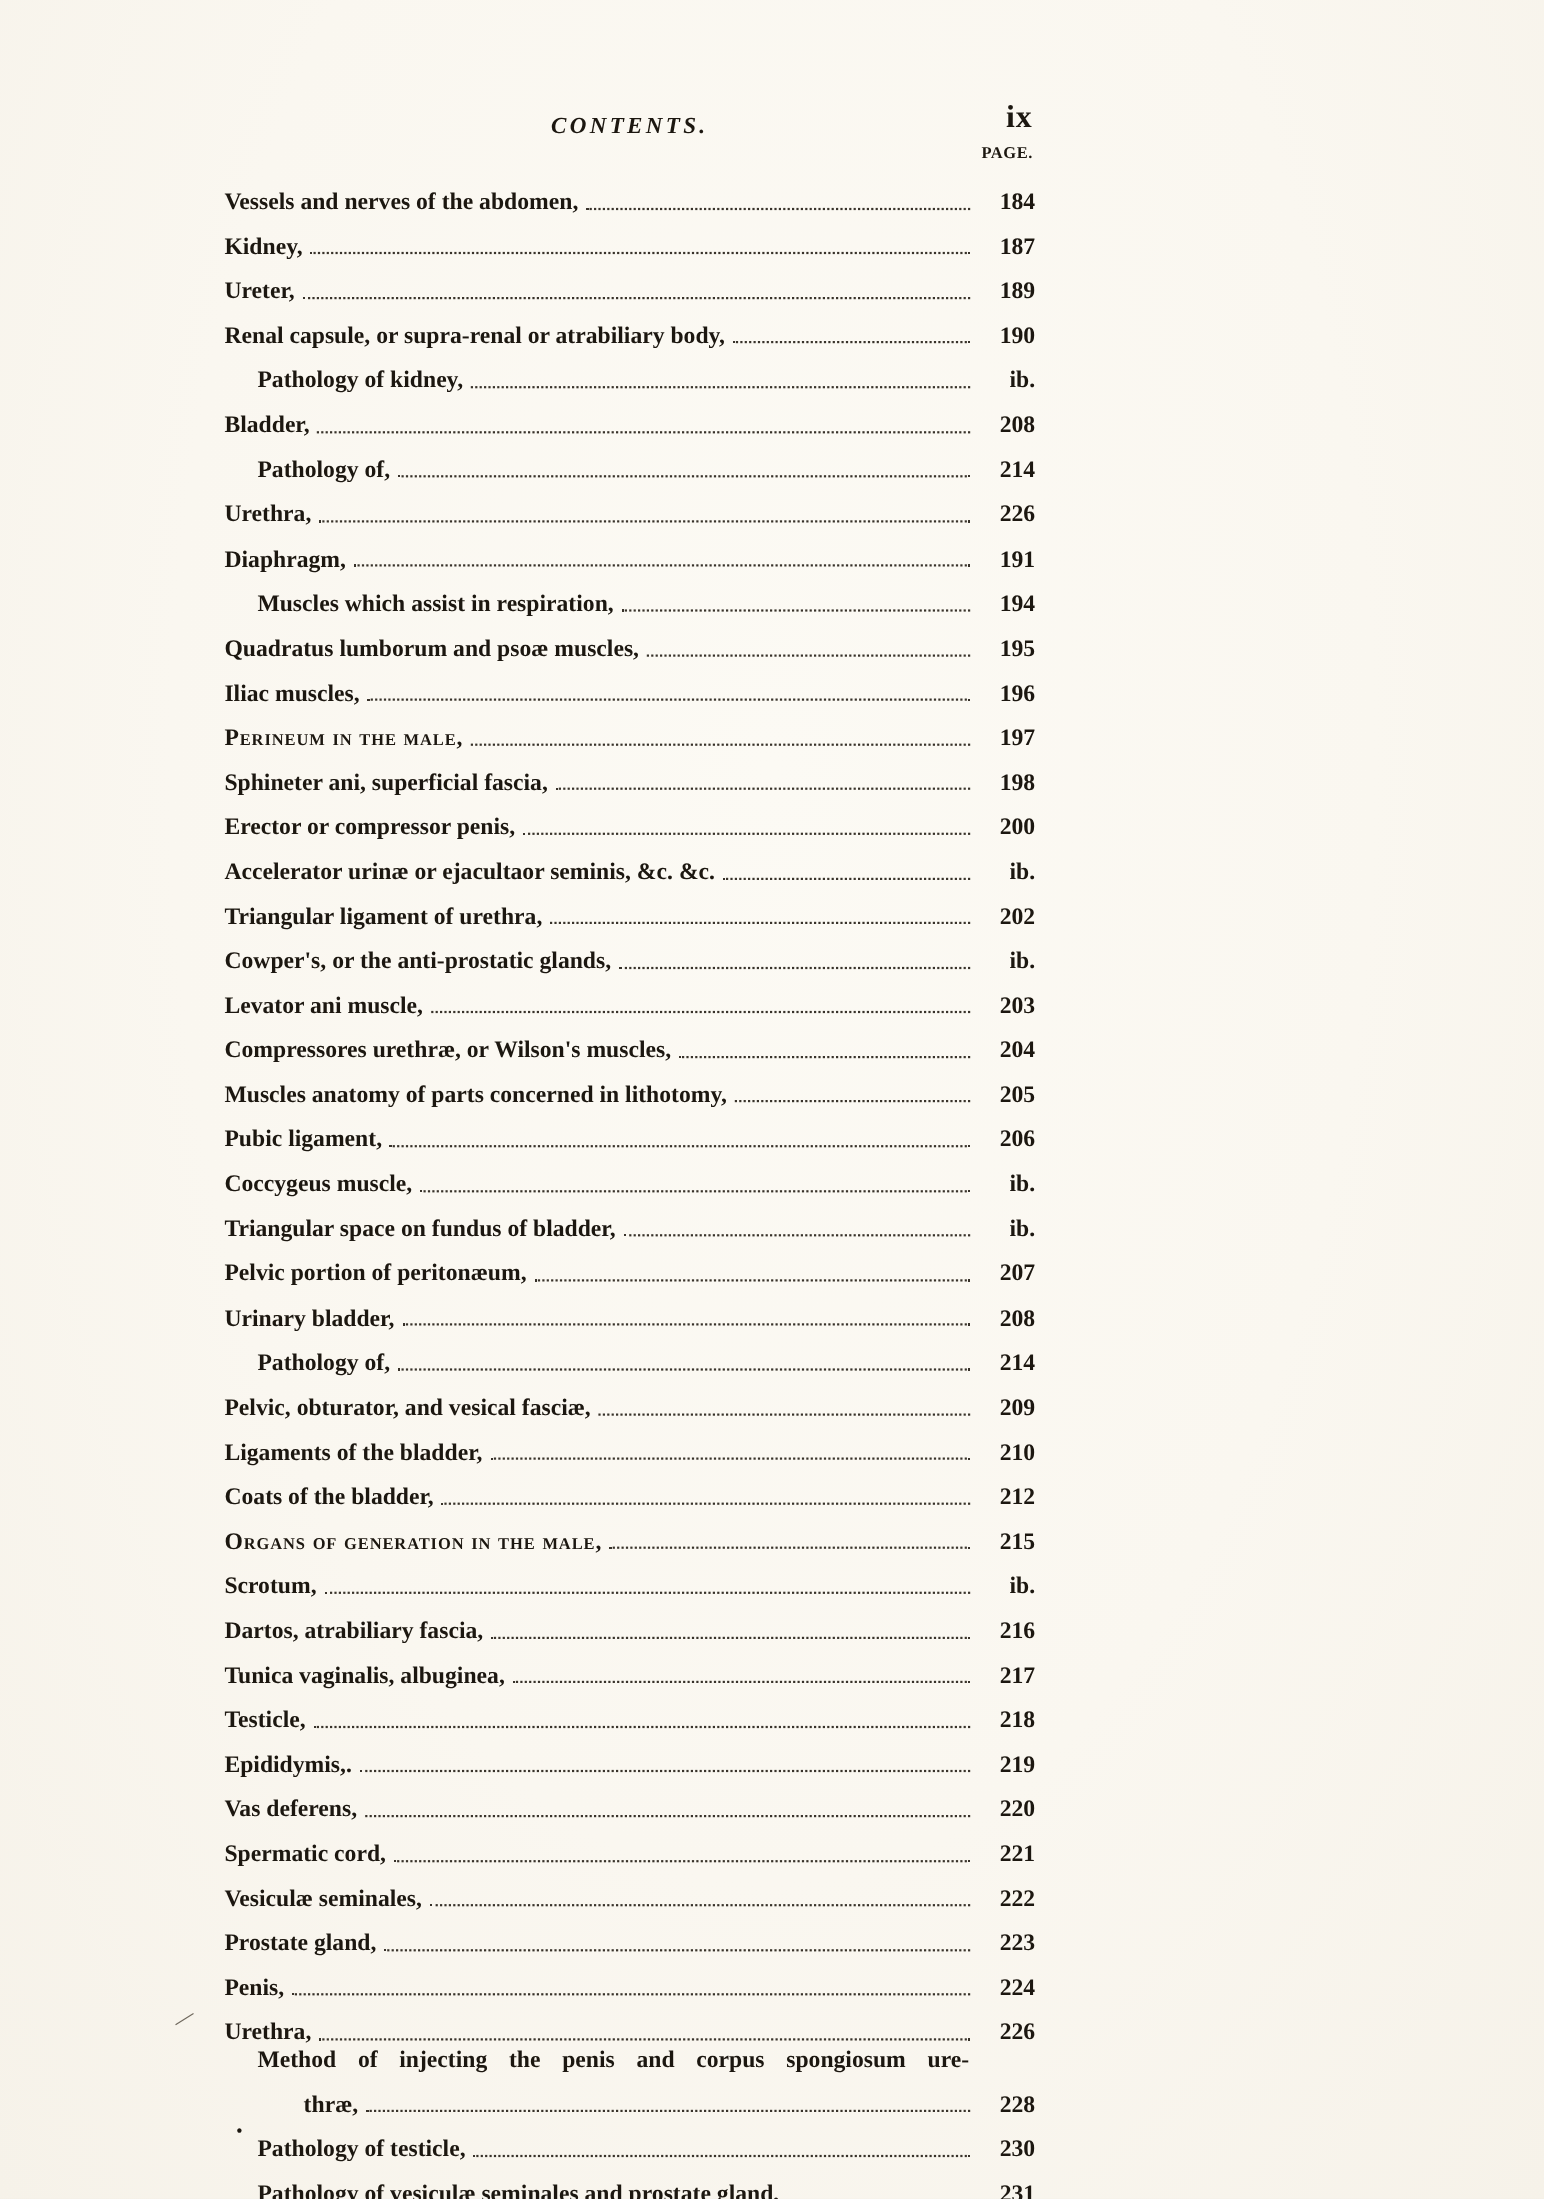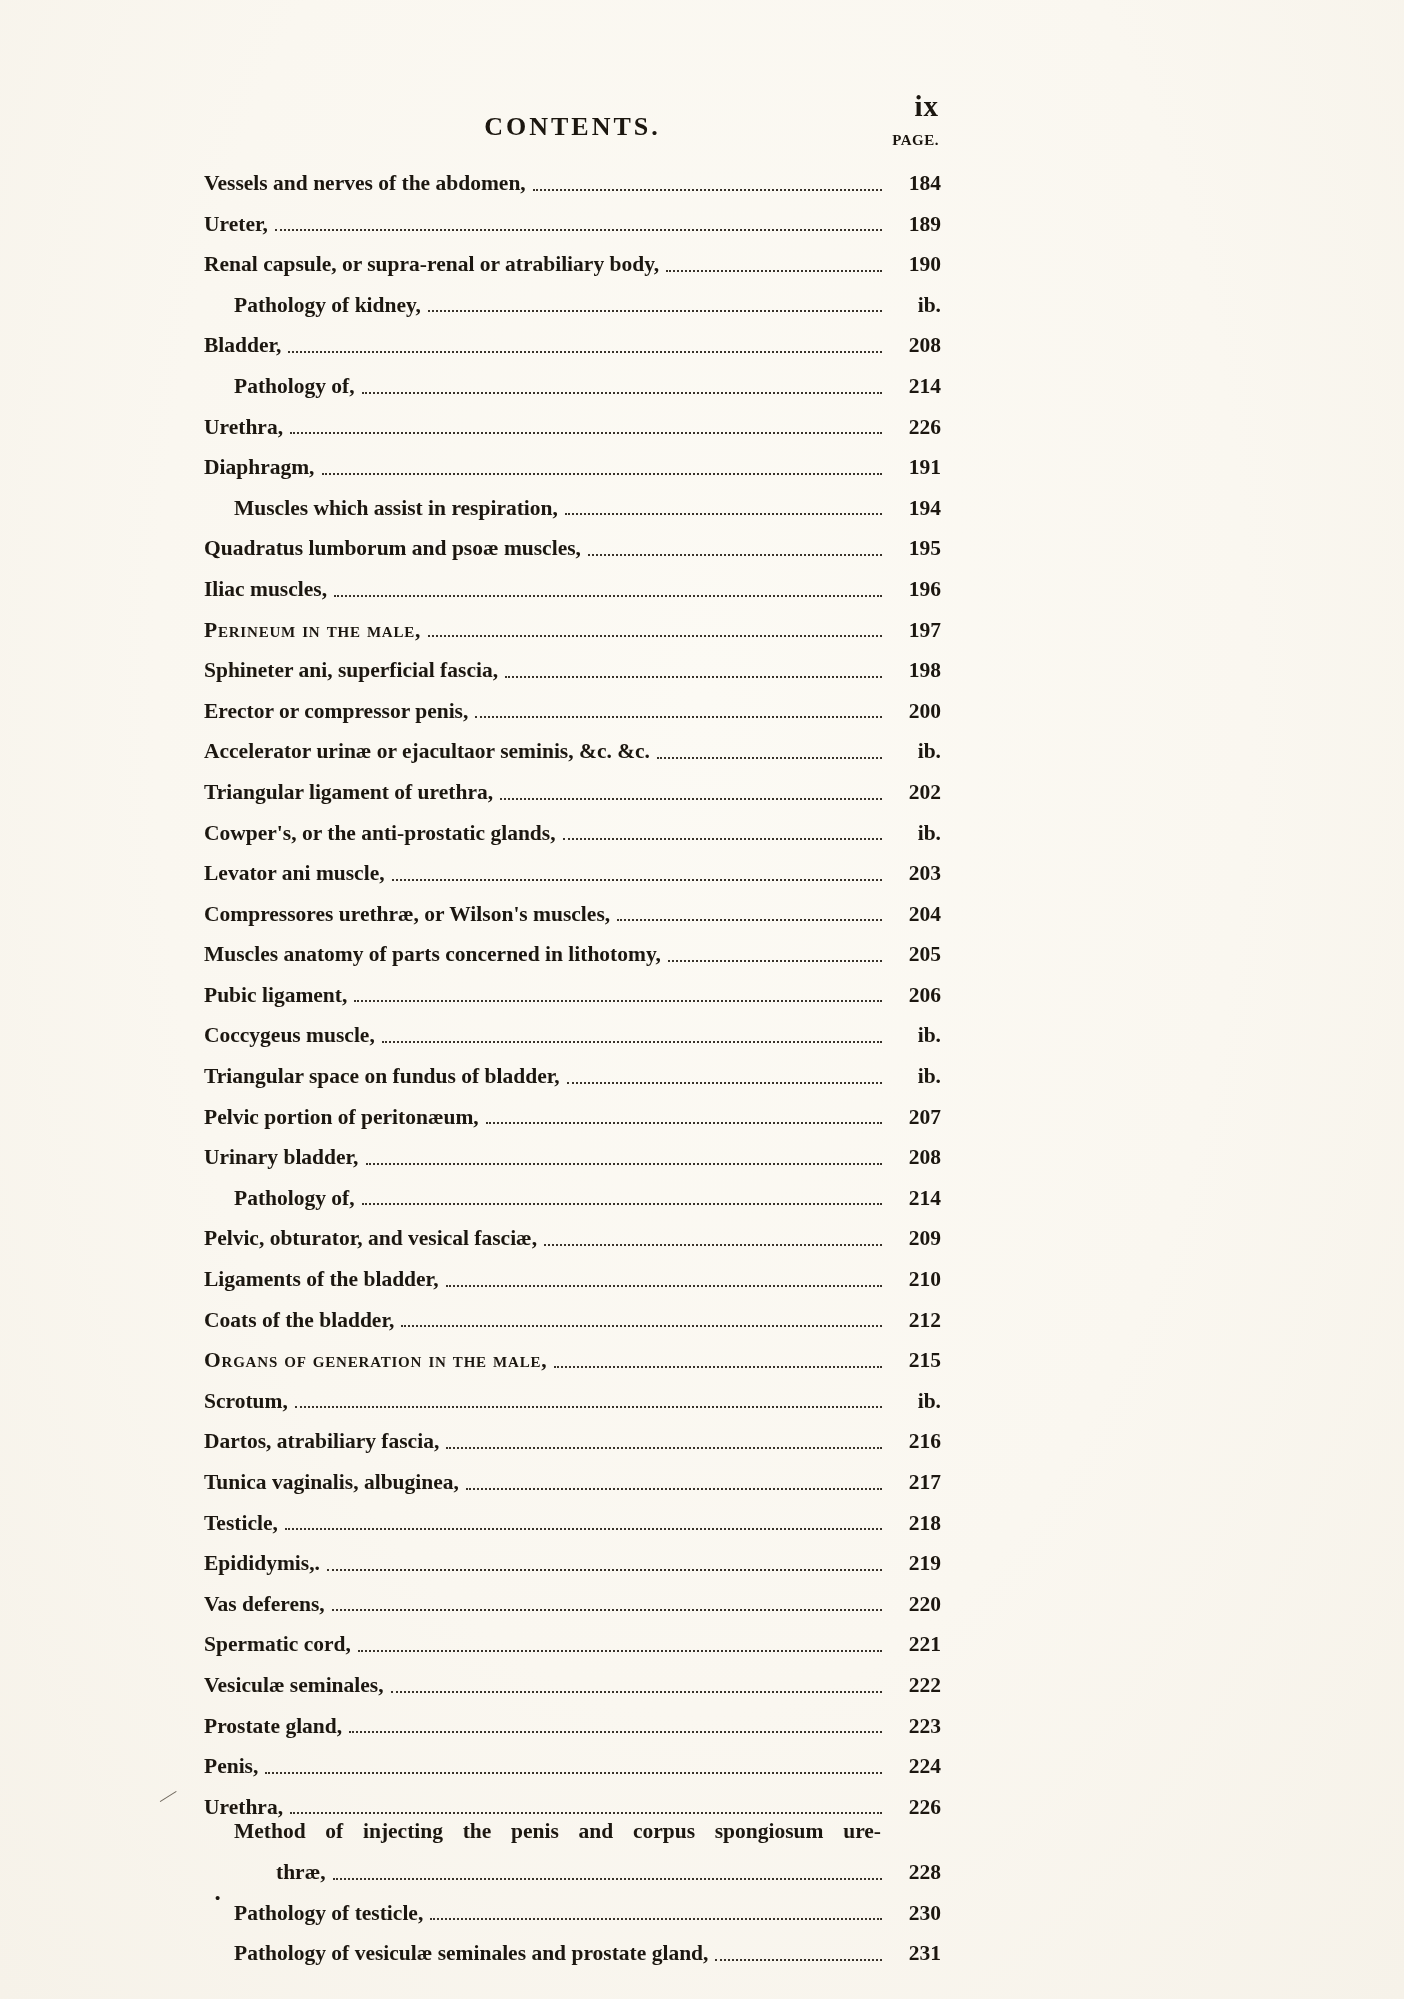--- a/index.html
+++ b/index.html
@@ -22,24 +22,25 @@
     left: 204px;
     top: 98px;
     width: 737px;
   }
 
   .header-row { position: relative; height: 32px; }
   .title {
     position: absolute;
     left: 50%;
     transform: translateX(-50%);
-    top: 14px;
+    top: 4px;
     font-weight: bold;
-    font-size: 26px;
+    font-size: 21px;
     letter-spacing: 3px;
+    font-style: italic;
   }
   .folio {
     position: absolute;
     right: 2px;
     top: -8px;
     font-weight: bold;
     font-size: 29px;
     letter-spacing: 1px;
   }
   .page-label {
@@ -107,20 +108,25 @@
       <div class="folio">ix</div>
     </div>
     <div class="page-label">PAGE.</div>
     <div class="toc" id="toc-list">
         <div class="row indent-0 italic">
           <span class="entry-text">Vessels and nerves of the abdomen,</span>
           <span class="leader"></span>
           <span class="pagenum">184</span>
         </div>
         <div class="row indent-0">
+          <span class="entry-text">Kidney,</span>
+          <span class="leader"></span>
+          <span class="pagenum">187</span>
+        </div>
+        <div class="row indent-0">
           <span class="entry-text">Ureter,</span>
           <span class="leader"></span>
           <span class="pagenum">189</span>
         </div>
         <div class="row indent-0">
           <span class="entry-text">Renal capsule, or supra-renal or atrabiliary body,</span>
           <span class="leader"></span>
           <span class="pagenum">190</span>
         </div>
         <div class="row indent-1">

